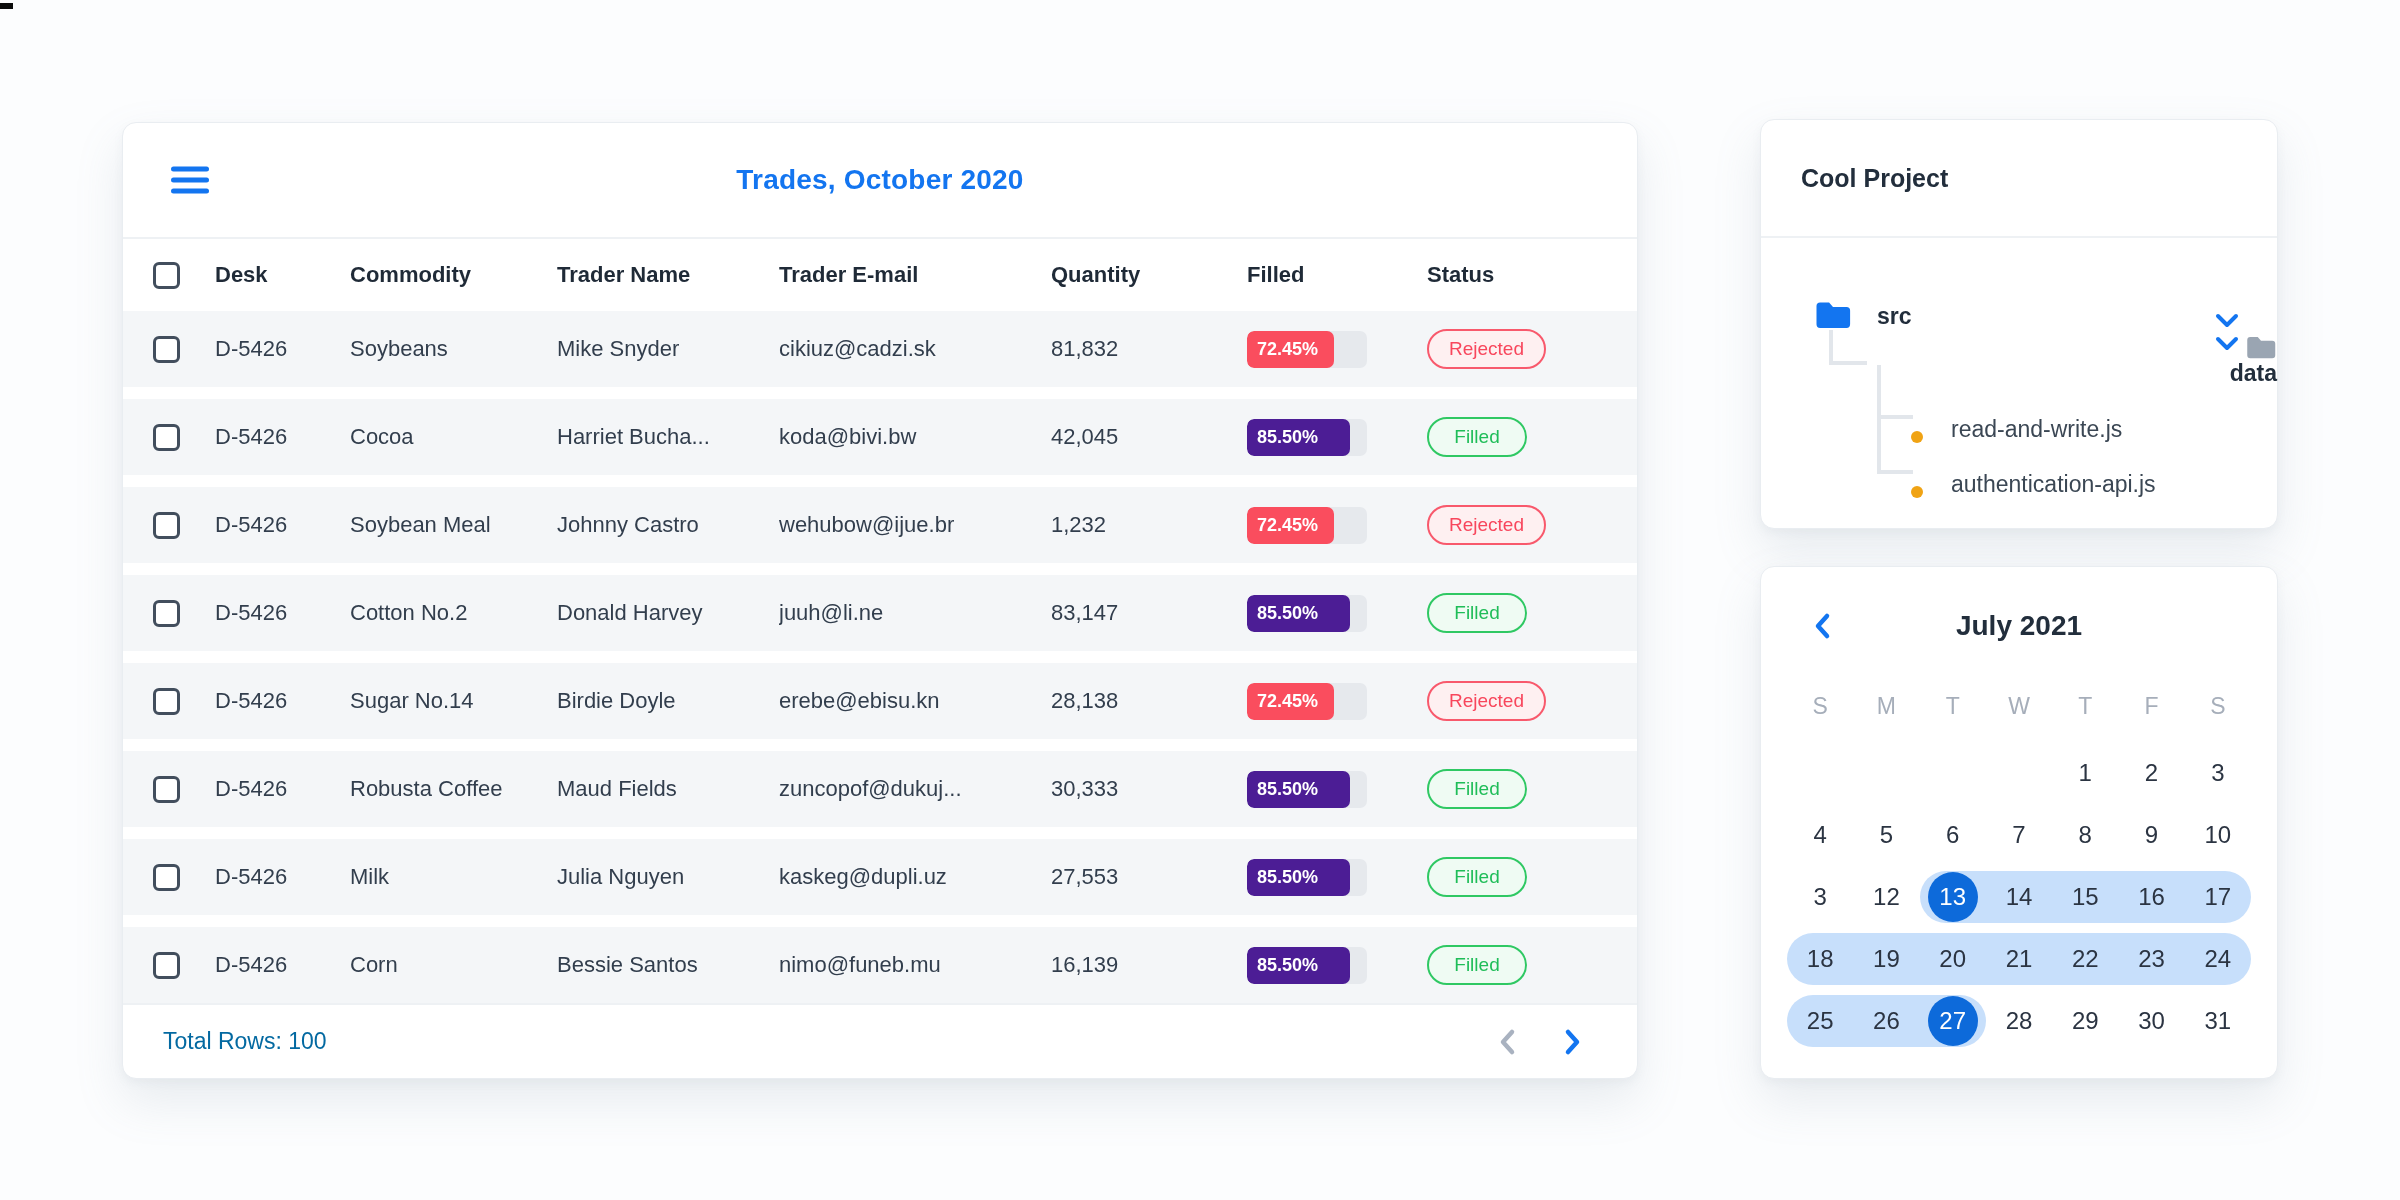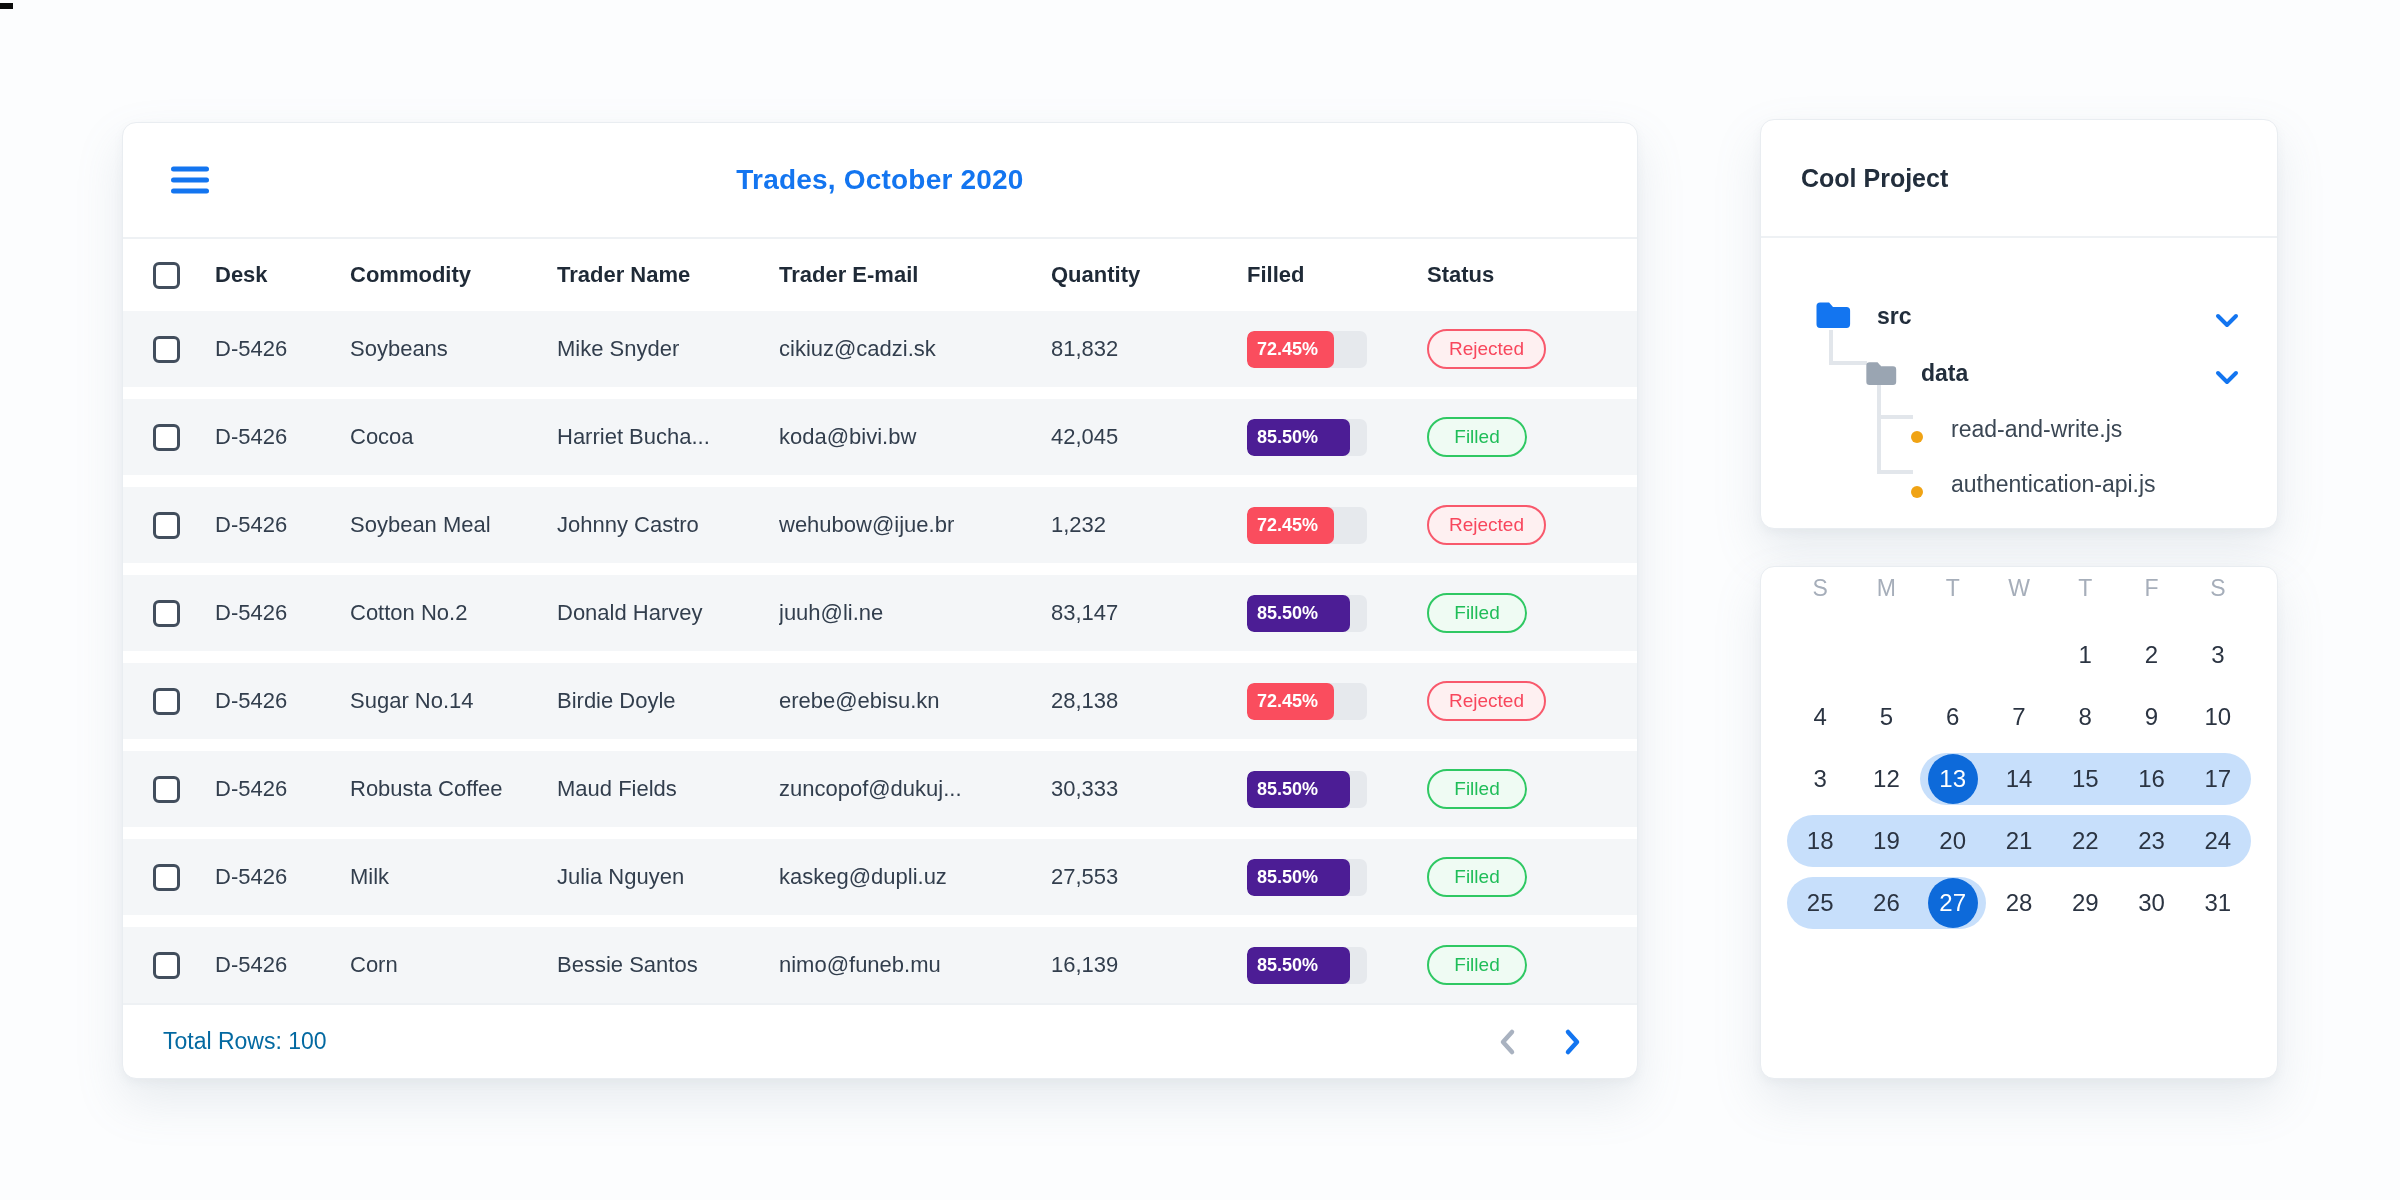--- a/index.html
+++ b/index.html
@@ -256,21 +256,21 @@
       <div class="tree-row" style="left:54px; top:40px; right:0;">
         <svg width="36" height="30" viewBox="0 0 24 20">
             <path d="M1 4 q0-2.4 2.4-2.4 h6 l2.6 3 h9 q2.4 0 2.4 2.4 v9.2 q0 2.4-2.4 2.4 H3.4 q-2.4 0-2.4-2.4 Z" fill="#1375f0"></path>
           </svg>
         <span class="tree-label bold" style="margin-left:26px;">src</span>
         <svg class="tree-chevron" width="28" height="18" viewBox="0 0 28 18">
             <polyline points="5,4 14,13 23,4" fill="none" stroke="#1375f0" stroke-width="4" stroke-linecap="round" stroke-linejoin="round"></polyline>
           </svg>
       </div>
 
-      <div class="tree-row" style="left:104px; top:97px; right:0;">
+      <div class="tree-row" style="left:104px; top:97px; right:0;flex-direction:column;">
         <svg width="32" height="27" viewBox="0 0 24 20">
             <path d="M1 4 q0-2.4 2.4-2.4 h6 l2.6 3 h9 q2.4 0 2.4 2.4 v9.2 q0 2.4-2.4 2.4 H3.4 q-2.4 0-2.4-2.4 Z" fill="#9aa5b2"></path>
           </svg>
         <span class="tree-label bold" style="margin-left:24px;">data</span>
         <svg class="tree-chevron" width="28" height="18" viewBox="0 0 28 18">
             <polyline points="5,4 14,13 23,4" fill="none" stroke="#1375f0" stroke-width="4" stroke-linecap="round" stroke-linejoin="round"></polyline>
           </svg>
       </div>
 
       <div class="tree-row" style="left:150px; top:153px; right:0;">
@@ -279,20 +279,26 @@
       </div>
 
       <div class="tree-row" style="left:150px; top:208px; right:0;">
         <span class="dot"></span>
         <span class="tree-label file" style="margin-left:28px;">authentication-api.js</span>
       </div>
     </div>
   </div>
 
   <div class="card calendar">
+    <div class="cal-header">
+      <svg class="cal-prev" width="24" height="28" viewBox="0 0 24 28">
+          <polyline points="16,4 7,14 16,24" fill="none" stroke="#1375f0" stroke-width="4.5" stroke-linecap="round" stroke-linejoin="round"></polyline>
+        </svg>
+      <div class="cal-title">July 2021</div>
+    </div>
     <div class="cal-weekdays" id="cal-weekdays">
         <span>S</span>
         <span>M</span>
         <span>T</span>
         <span>W</span>
         <span>T</span>
         <span>F</span>
         <span>S</span>
       </div>
     <div id="cal-grid">

